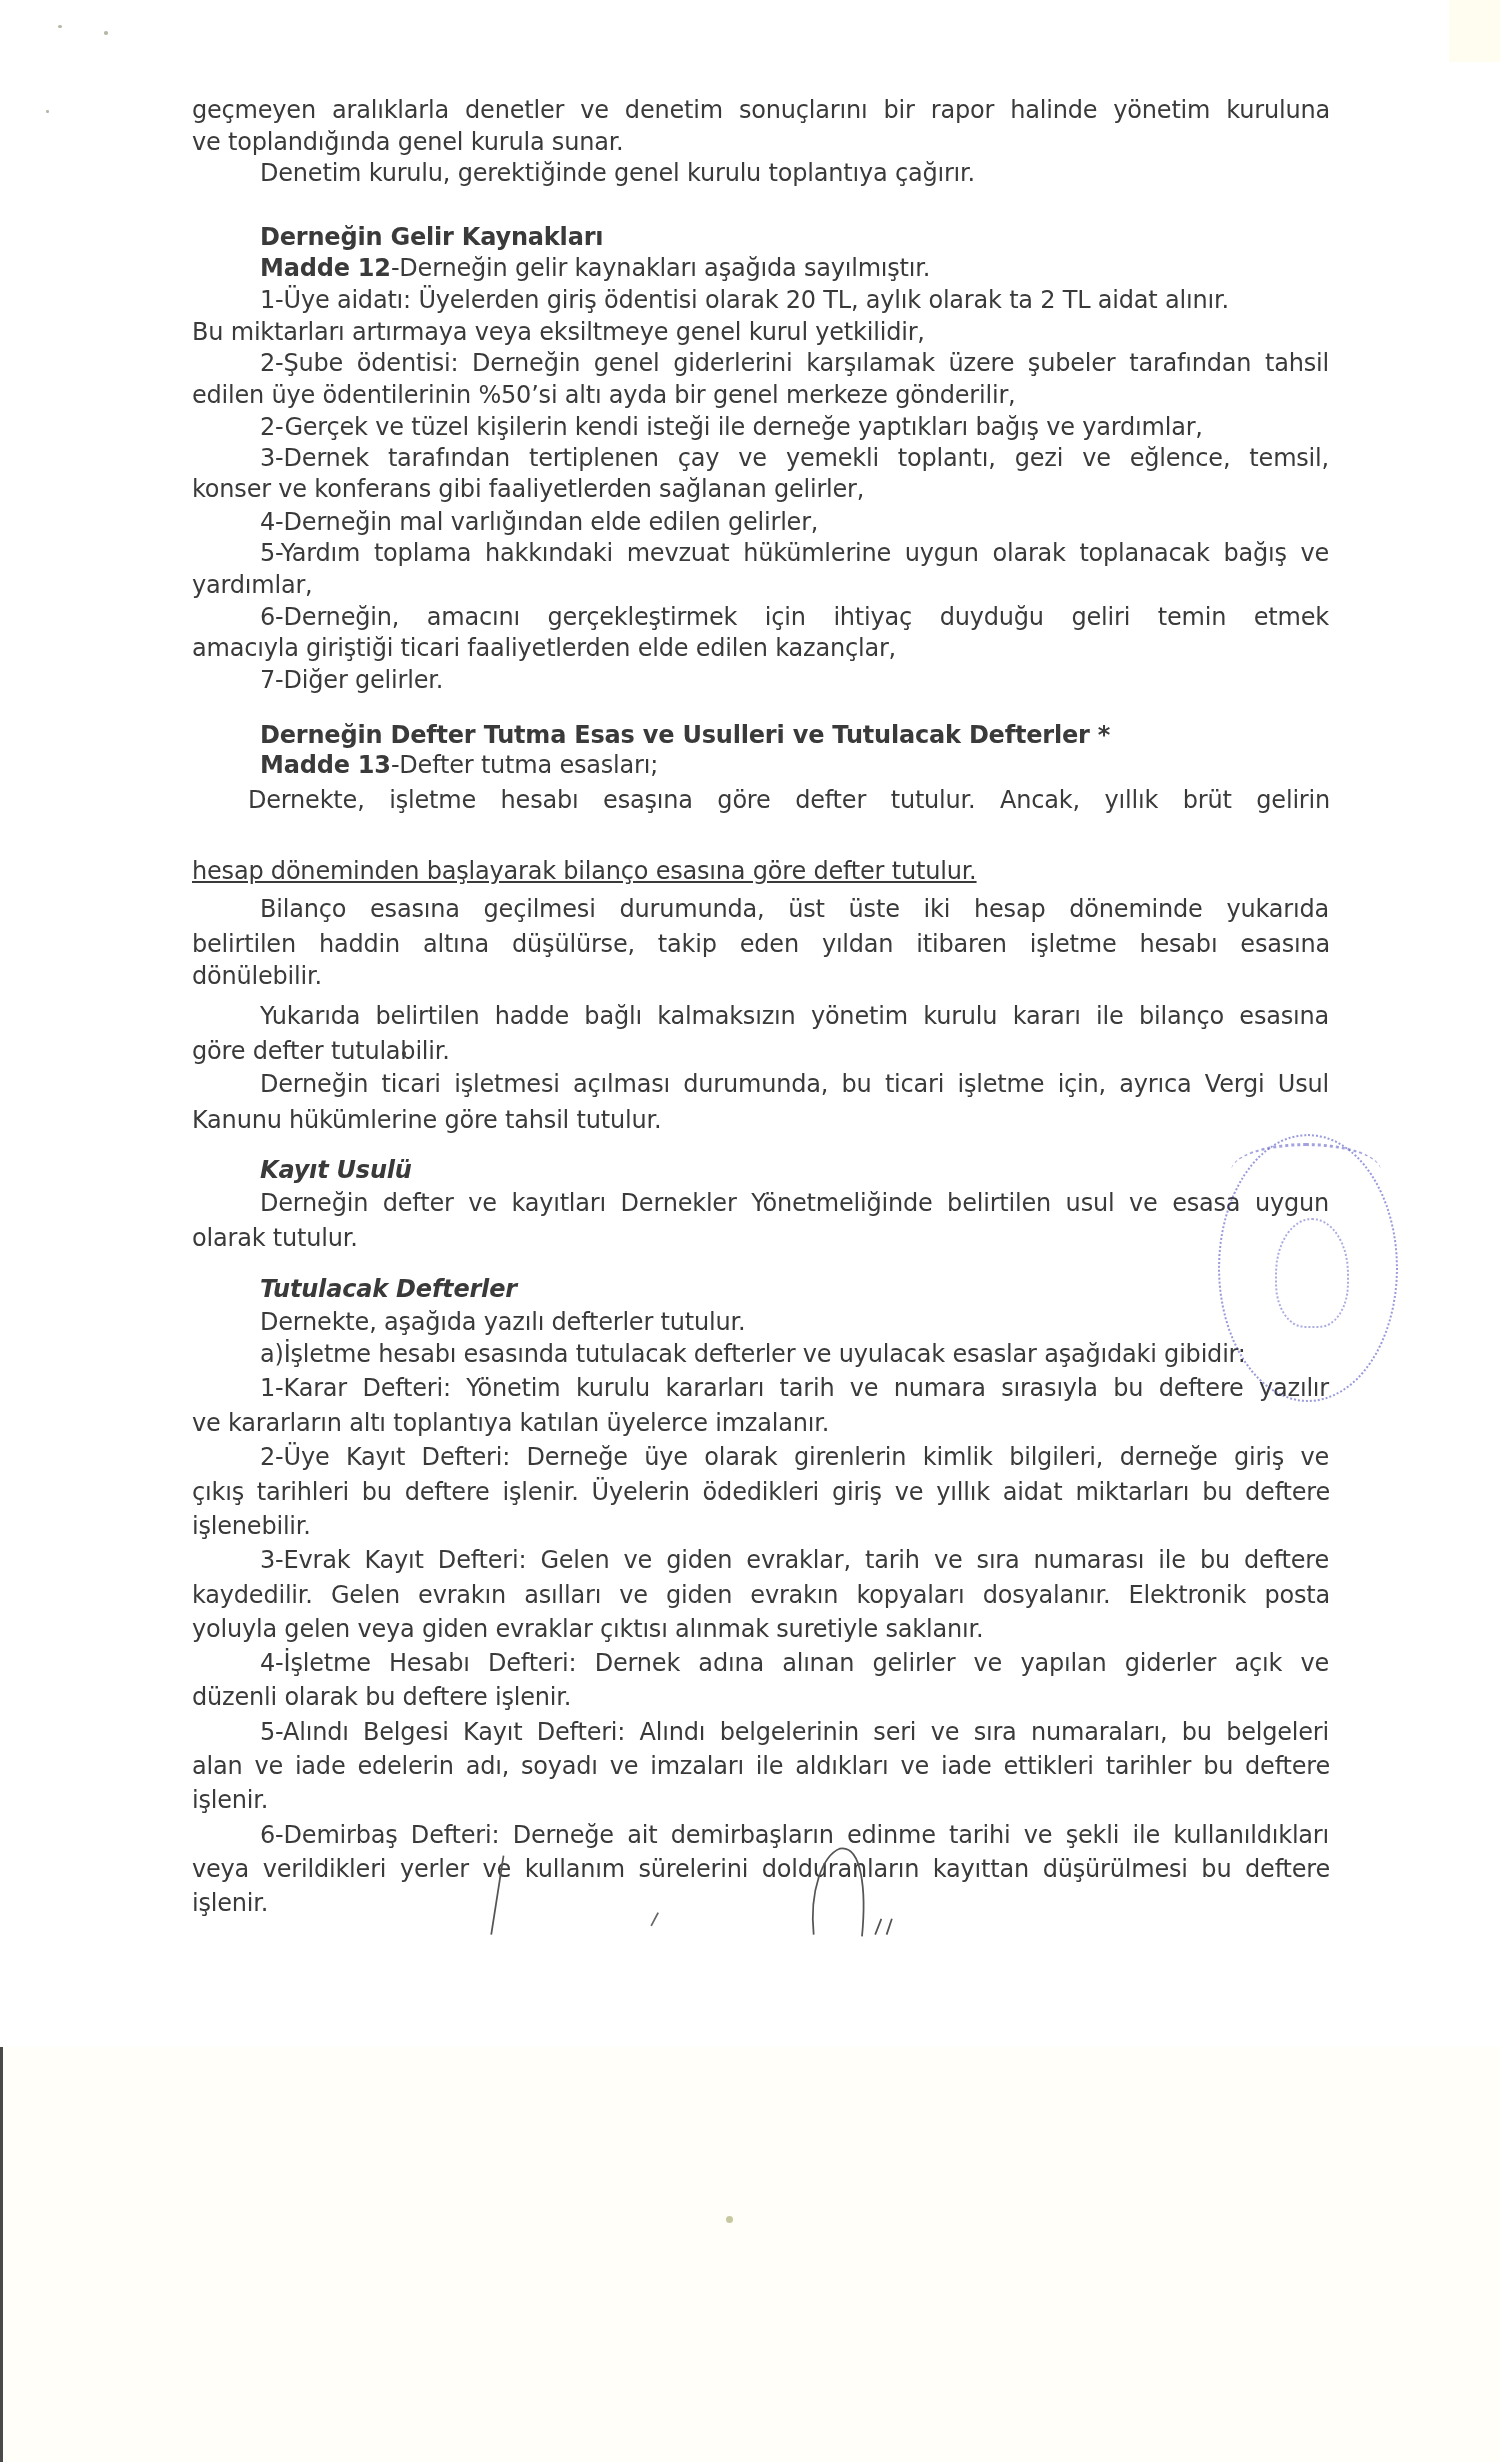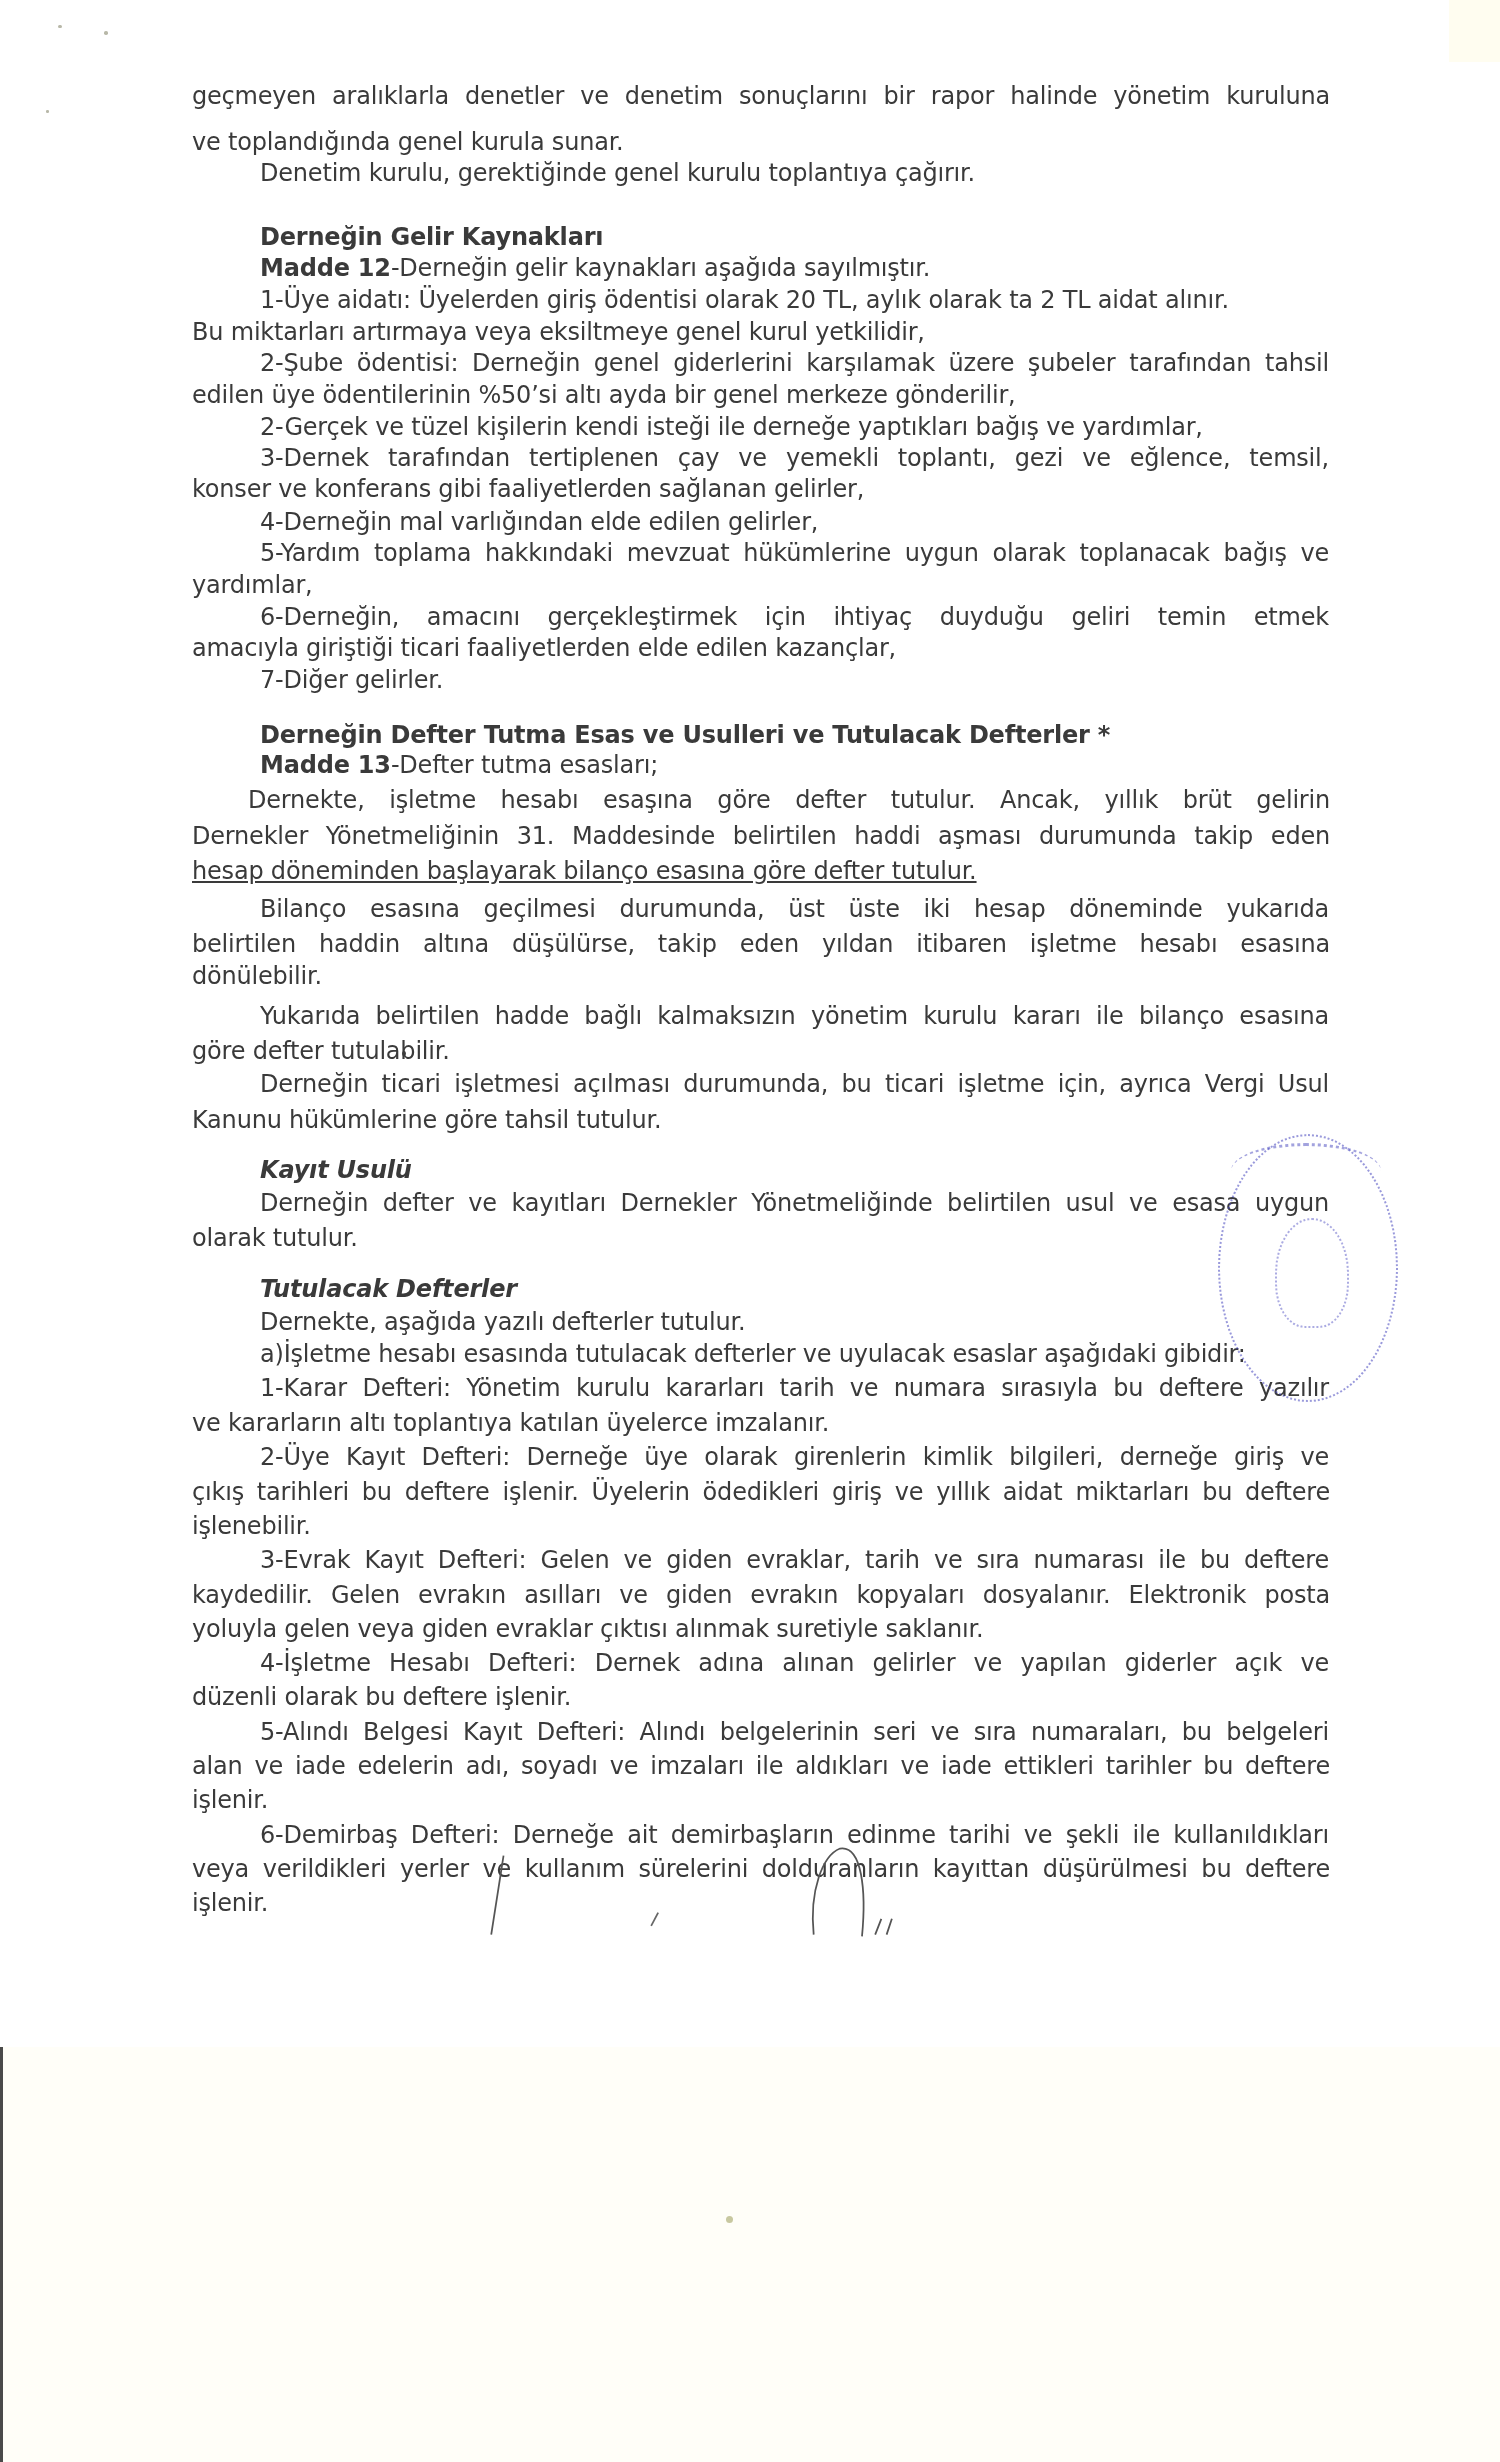--- a/index.html
+++ b/index.html
@@ -44,21 +44,21 @@
   <div class="cream-top-right"></div>
   <div class="cream-bottom"></div>
   <div class="dark-edge"></div>
 
   <div class="speck" style="left:58px;top:24.6px;width:3.5px;height:3.5px;"></div>
   <div class="speck" style="left:104px;top:31px;width:3.5px;height:3.5px;"></div>
   <div class="speck" style="left:46px;top:110px;width:2.6px;height:2.6px;"></div>
   <div class="speck" style="left:726px;top:2216px;width:7px;height:7px;background:#c8c8a0;"></div>
   <div class="speck" style="left:402px;top:1051px;width:3.5px;height:5.3px;background:#444;"></div>
 
-  <div class="line just" style="top:80px;">geçmeyen aralıklarla denetler ve denetim sonuçlarını bir rapor halinde yönetim kuruluna</div>
+  <div class="line just" style="top:94px;">geçmeyen aralıklarla denetler ve denetim sonuçlarını bir rapor halinde yönetim kuruluna</div>
   <div class="line" style="top:126px;">ve toplandığında genel kurula sunar.</div>
   <div class="line indent" style="top:157px;">Denetim kurulu, gerektiğinde genel kurulu toplantıya çağırır.</div>
 
   <div class="line indent b" style="top:221px;">Derneğin Gelir Kaynakları</div>
   <div class="line indent" style="top:252px;">
     <span class="b">Madde 12</span><span>-Derneğin gelir kaynakları aşağıda sayılmıştır.</span>
   </div>
   <div class="line indent" style="top:284px;">1-Üye aidatı: Üyelerden giriş ödentisi olarak  20 TL, aylık olarak ta 2 TL aidat alınır.</div>
   <div class="line" style="top:316px;">Bu miktarları artırmaya veya eksiltmeye genel kurul yetkilidir,</div>
   <div class="line indent just" style="top:347px;">2-Şube ödentisi: Derneğin genel giderlerini karşılamak üzere şubeler tarafından tahsil</div>
@@ -71,21 +71,20 @@
   <div class="line" style="top:569px;">yardımlar,</div>
   <div class="line indent just" style="top:601px;">6-Derneğin, amacını gerçekleştirmek için ihtiyaç duyduğu geliri temin etmek</div>
   <div class="line" style="top:632px;">amacıyla giriştiği ticari faaliyetlerden elde edilen kazançlar,</div>
   <div class="line indent" style="top:664px;">7-Diğer gelirler.</div>
 
   <div class="line indent b" style="top:719px;">Derneğin Defter Tutma Esas ve Usulleri ve Tutulacak Defterler *</div>
   <div class="line indent" style="top:749px;">
     <span class="b">Madde 13</span><span>-Defter tutma esasları;</span>
   </div>
   <div class="line indent-s just" style="top:784px;">Dernekte, işletme hesabı esaşına göre defter tutulur. Ancak, yıllık brüt gelirin</div>
-  <div class="line just" style="top:820px;">Dernekler Yönetmeliğinin 31. Maddesinde belirtilen haddi aşması durumunda takip eden</div>
   <div class="line" style="top:855px;text-decoration:underline;">hesap döneminden başlayarak bilanço esasına göre defter tutulur.</div>
   <div class="line indent just" style="top:893px;">Bilanço esasına geçilmesi durumunda, üst üste iki hesap döneminde yukarıda</div>
   <div class="line just" style="top:928px;">belirtilen haddin altına düşülürse, takip eden yıldan itibaren işletme hesabı esasına</div>
   <div class="line" style="top:960px;">dönülebilir.</div>
   <div class="line indent just" style="top:1000px;">Yukarıda belirtilen hadde bağlı kalmaksızın yönetim kurulu kararı ile bilanço esasına</div>
   <div class="line" style="top:1035px;">göre defter tutulabilir.</div>
   <div class="line indent just" style="top:1068px;">Derneğin ticari işletmesi açılması durumunda, bu ticari işletme için, ayrıca Vergi Usul</div>
   <div class="line" style="top:1104px;">Kanunu hükümlerine göre tahsil tutulur.</div>
 
   <div class="line indent bi" style="top:1154px;">Kayıt Usulü</div>

